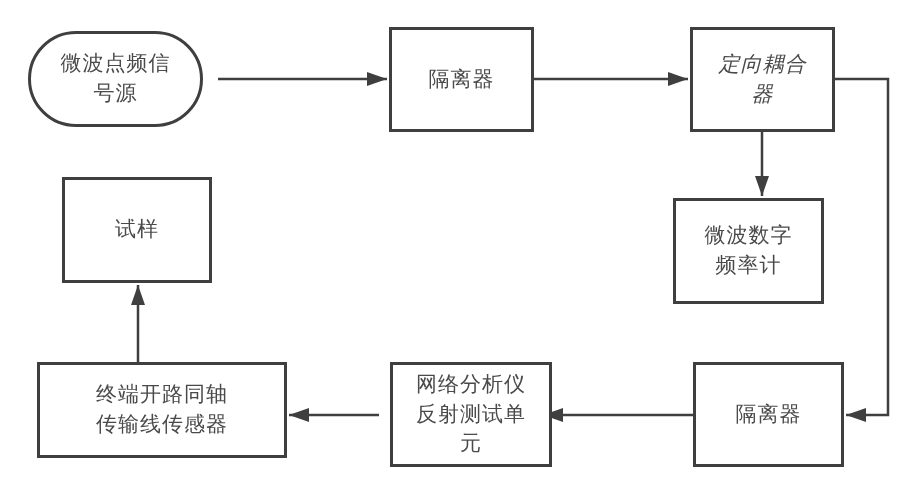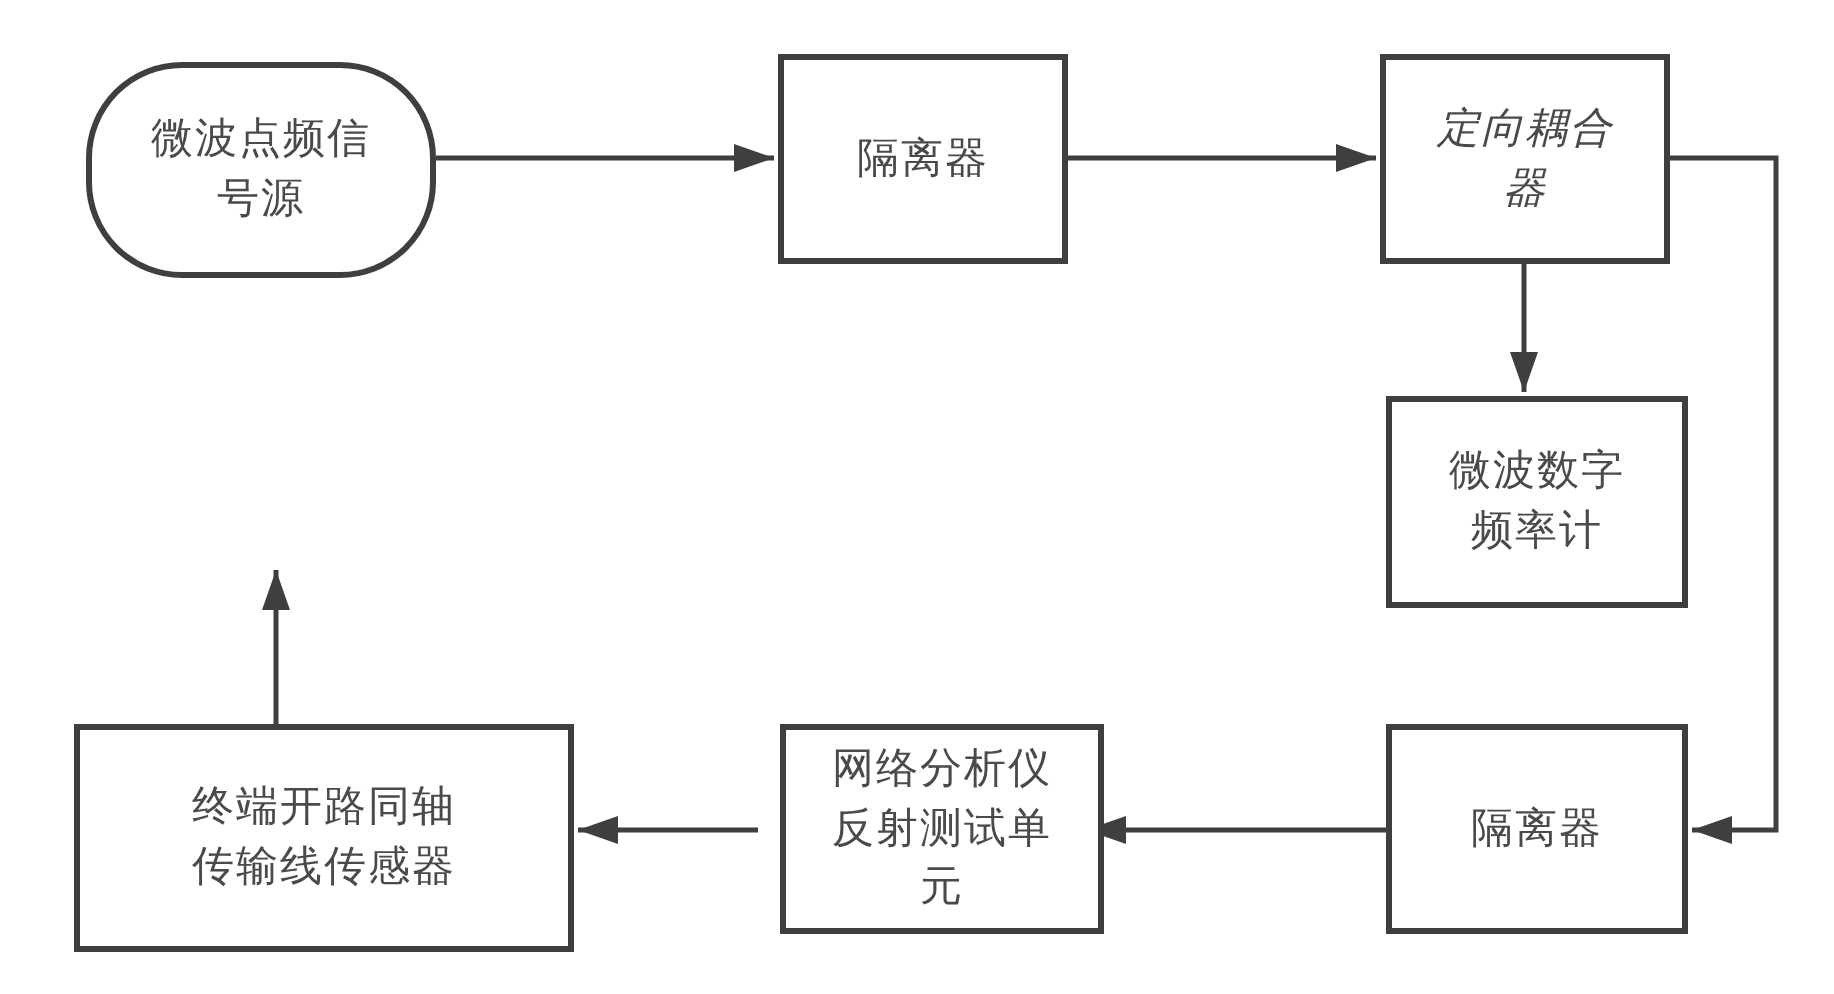--- a/index.html
+++ b/index.html
@@ -34,27 +34,27 @@
     text-align: center;
     font-size: 21px;
     line-height: 1.42;
     white-space: pre-line;
     letter-spacing: 1px;
   }
   .node.stadium {
     border-radius: 48px;
   }
   
-  #n-source  { left: 43px;  top: 31px;  width: 175px; height: 108px;  }
+  #n-source  { left: 28px;  top: 31px;  width: 175px; height: 96px;  }
   #n-iso1    { left: 389px; top: 27px;  width: 145px; height: 105px; }
   #n-coupler { left: 690px; top: 27px;  width: 145px; height: 105px; font-style: italic; }
-  #n-counter { left: 693px; top: 198px; width: 151px; height: 106px; }
+  #n-counter { left: 673px; top: 198px; width: 151px; height: 106px; }
   #n-iso2    { left: 693px; top: 362px; width: 151px; height: 105px; }
   #n-network { left: 390px; top: 362px; width: 162px; height: 105px; }
-  #n-sensor  { left: 37px;  top: 362px; width: 250px; height: 114px; text-align: right; }
+  #n-sensor  { left: 37px;  top: 362px; width: 250px; height: 96px; text-align: right; }
   #n-sample  { left: 62px;  top: 177px; width: 150px; height: 106px; }
 </style>
 </head>
 <body>
 
 <div class="canvas">
 
   <svg class="edges" viewBox="0 0 917 497" xmlns="http://www.w3.org/2000/svg">
     <defs>
       <marker id="arrowhead" markerUnits="userSpaceOnUse" markerWidth="22" markerHeight="16" refX="20" refY="7" orient="auto" overflow="visible">
@@ -85,14 +85,15 @@
 
   <div class="node" id="n-iso2">隔离器</div>
 
   <div class="node" id="n-network">网络分析仪
 反射测试单
 元</div>
 
   <div class="node" id="n-sensor">终端开路同轴
 传输线传感器</div>
 
+  <div class="node" id="n-sample">试样</div>
 
 </div>
 
 </body></html>

